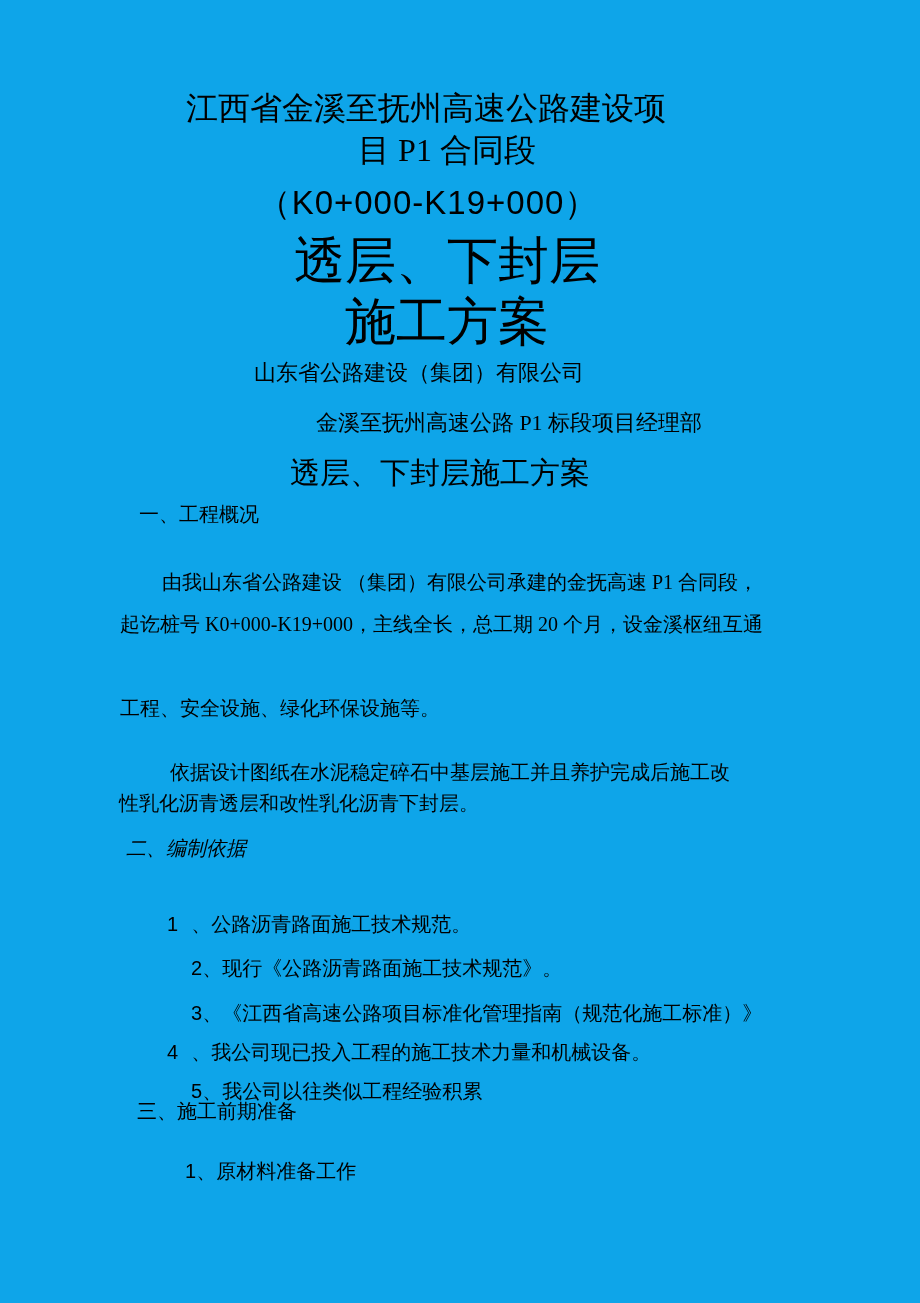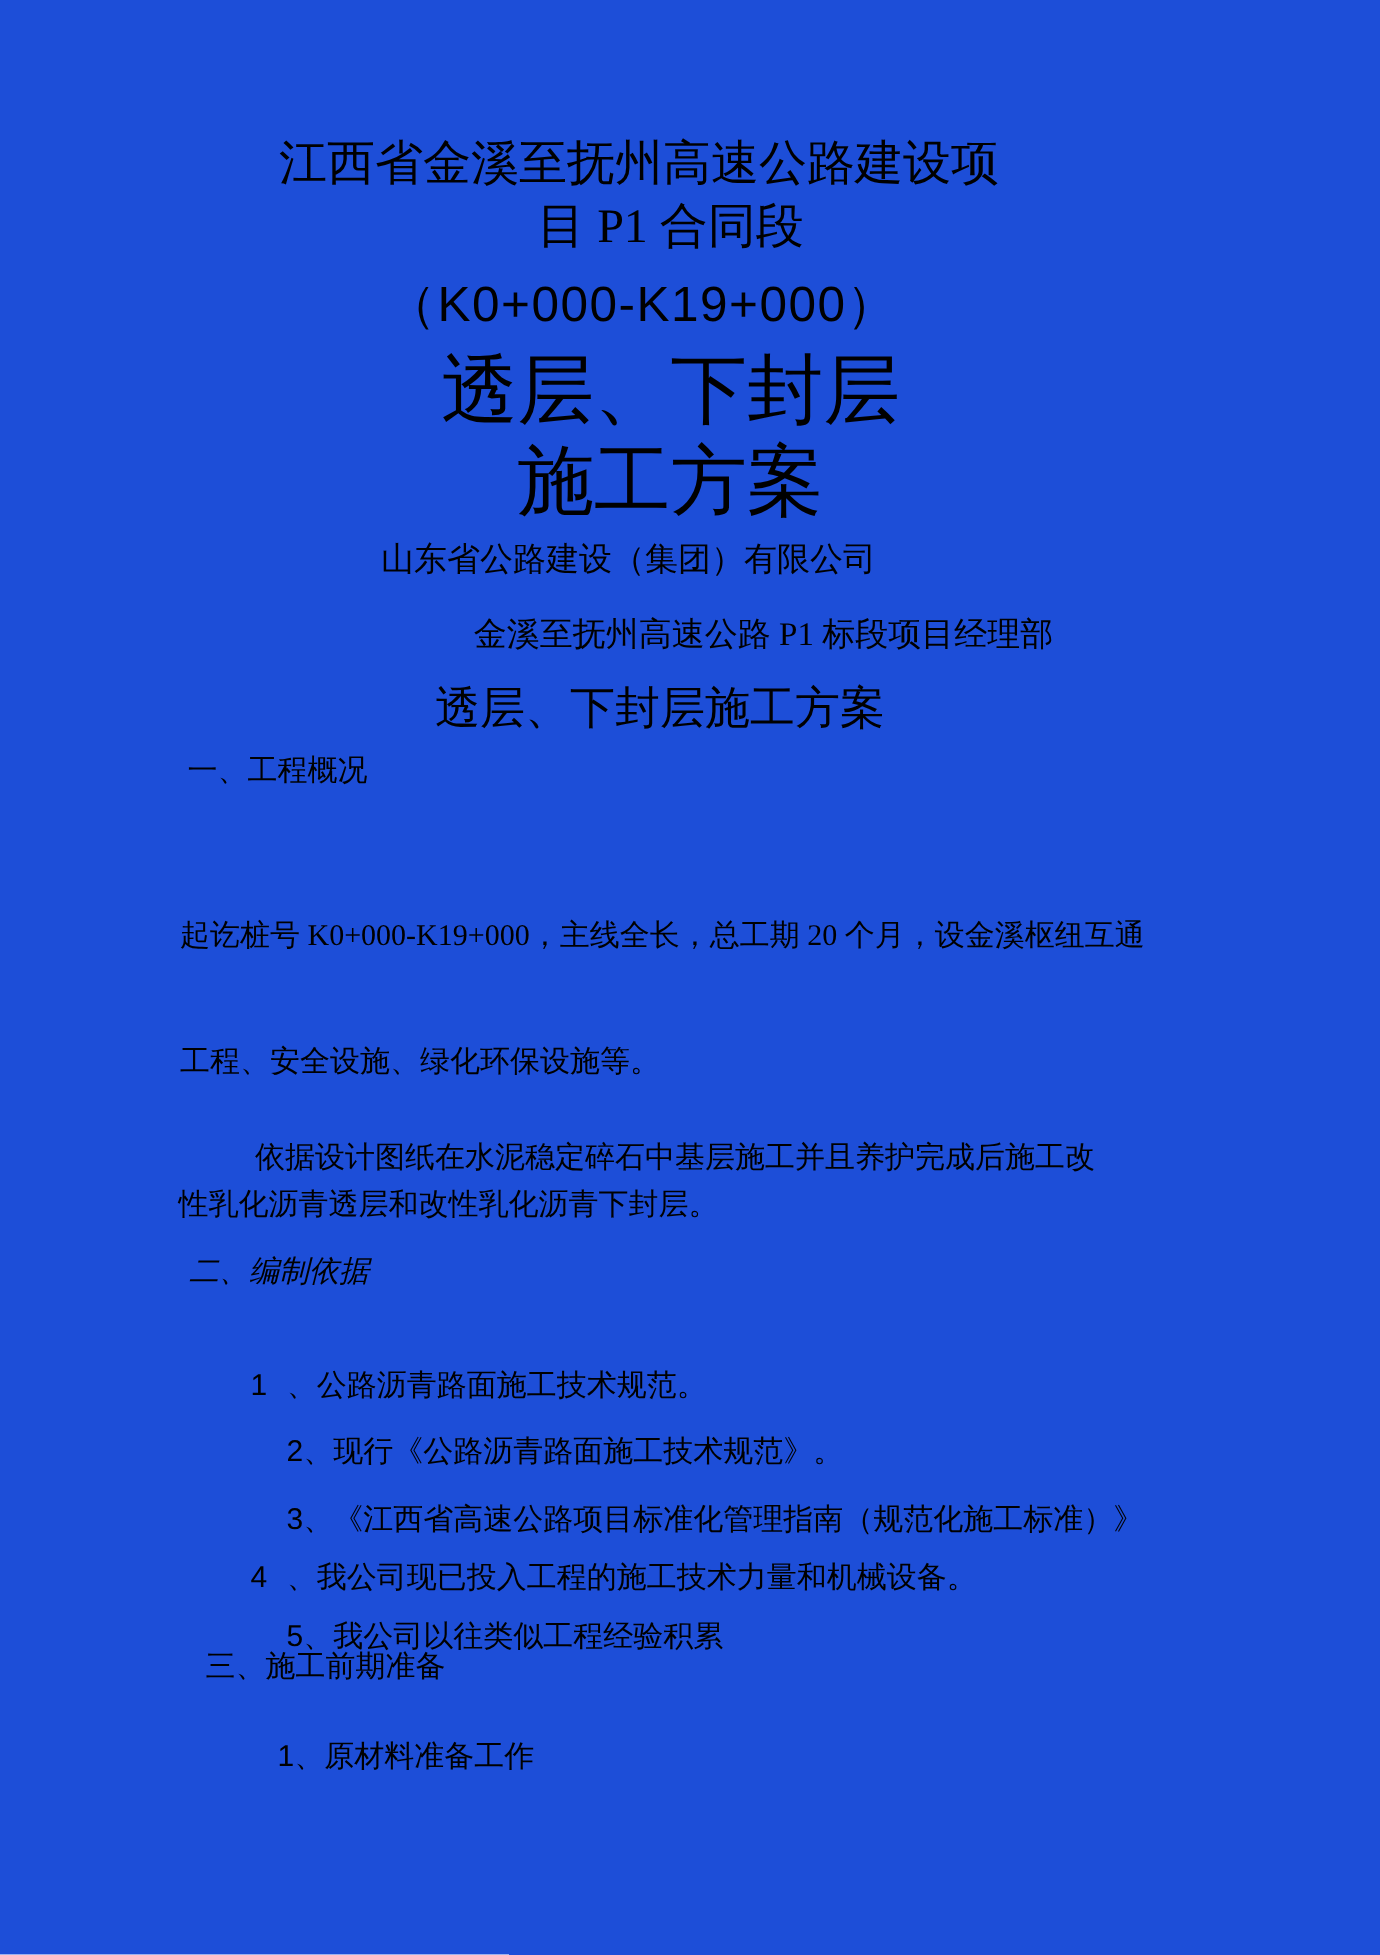--- a/index.html
+++ b/index.html
@@ -1,41 +1,41 @@
 <!DOCTYPE html>
 <html><head>
 <meta charset="utf-8">
 <style>
   html, body { margin: 0; padding: 0; background: #ffffff; }
   .page {
     position: relative;
     width: 920px;
     height: 1303px;
-    background: #1d4ed8;
+    background: #0ea5e9;
     color: #000000;
     font-family: "Liberation Serif", serif;
     overflow: hidden;
   }
   .abs { position: absolute; line-height: 1; white-space: pre; }
   .center { left: 0; width: 920px; text-align: center; }
 
   
   .t1      { top: 92px;  margin-left: -34px; font-size: 32px; }
   .t2      { top: 134px; margin-left: -13px; font-size: 32px; }
   .stake   { top: 186px; margin-left: -32px; font-size: 33px;
              font-family: "Liberation Sans", sans-serif; letter-spacing: 1px; }
   .big1    { top: 236px; margin-left: -13px; font-size: 51px; }
   .big2    { top: 297px; margin-left: -13px; font-size: 51px; }
   .company { top: 362px; margin-left: -41px; font-size: 22px; }
   .dept    { top: 412px; margin-left:  49px; font-size: 22px; }
   .section { top: 458px; margin-left: -20px; font-size: 30px; }
 
   
   .bl { position: absolute; font-size: 20px; line-height: 1.2; white-space: pre; }
-  .h-one   { top: 502px;  left: 125px; }
+  .h-one   { top: 502px;  left: 139px; }
   .p1l1    { top: 570px;  left: 162px; }
   .p1l2    { top: 612px;  left: 120px; }
   .p1l3    { top: 654px;  left: 122px; }
   .p1l4    { top: 696px;  left: 120px; }
   .p2l1    { top: 760px;  left: 170px; }
   .p2l2    { top: 791px;  left: 119px; }
   .h-two   { top: 836px;  left: 126px; font-style: italic; }
   .i1      { top: 888px;  left: 147px; }
   .i2      { top: 932px;  left: 171px; }
   .i3      { top: 977px;  left: 171px; }
@@ -57,20 +57,21 @@
   <div class="abs center stake">（K0+000-K19+000）</div>
   <div class="abs center big1">透层、下封层</div>
   <div class="abs center big2">施工方案</div>
   <div class="abs center company">山东省公路建设（集团）有限公司</div>
   <div class="abs center dept">金溪至抚州高速公路 P1 标段项目经理部</div>
 
   <div class="abs center section">透层、下封层施工方案</div>
 
   <div class="bl h-one">一、工程概况</div>
 
+  <div class="bl p1l1">由我山东省公路建设 （集团）有限公司承建的金抚高速 P1 合同段，</div>
   <div class="bl p1l2">起讫桩号 K0+000-K19+000，主线全长，总工期 20 个月，设金溪枢纽互通</div>
   <div class="bl p1l4">工程、安全设施、绿化环保设施等。</div>
 
   <div class="bl p2l1">依据设计图纸在水泥稳定碎石中基层施工并且养护完成后施工改</div>
   <div class="bl p2l2">性乳化沥青透层和改性乳化沥青下封层。</div>
 
   <div class="bl h-two">二、编制依据</div>
 
   <div class="bl i1">
     <span class="item-num num-gap">1</span><span>、</span><span>公路沥青路面施工技术规范。</span>

